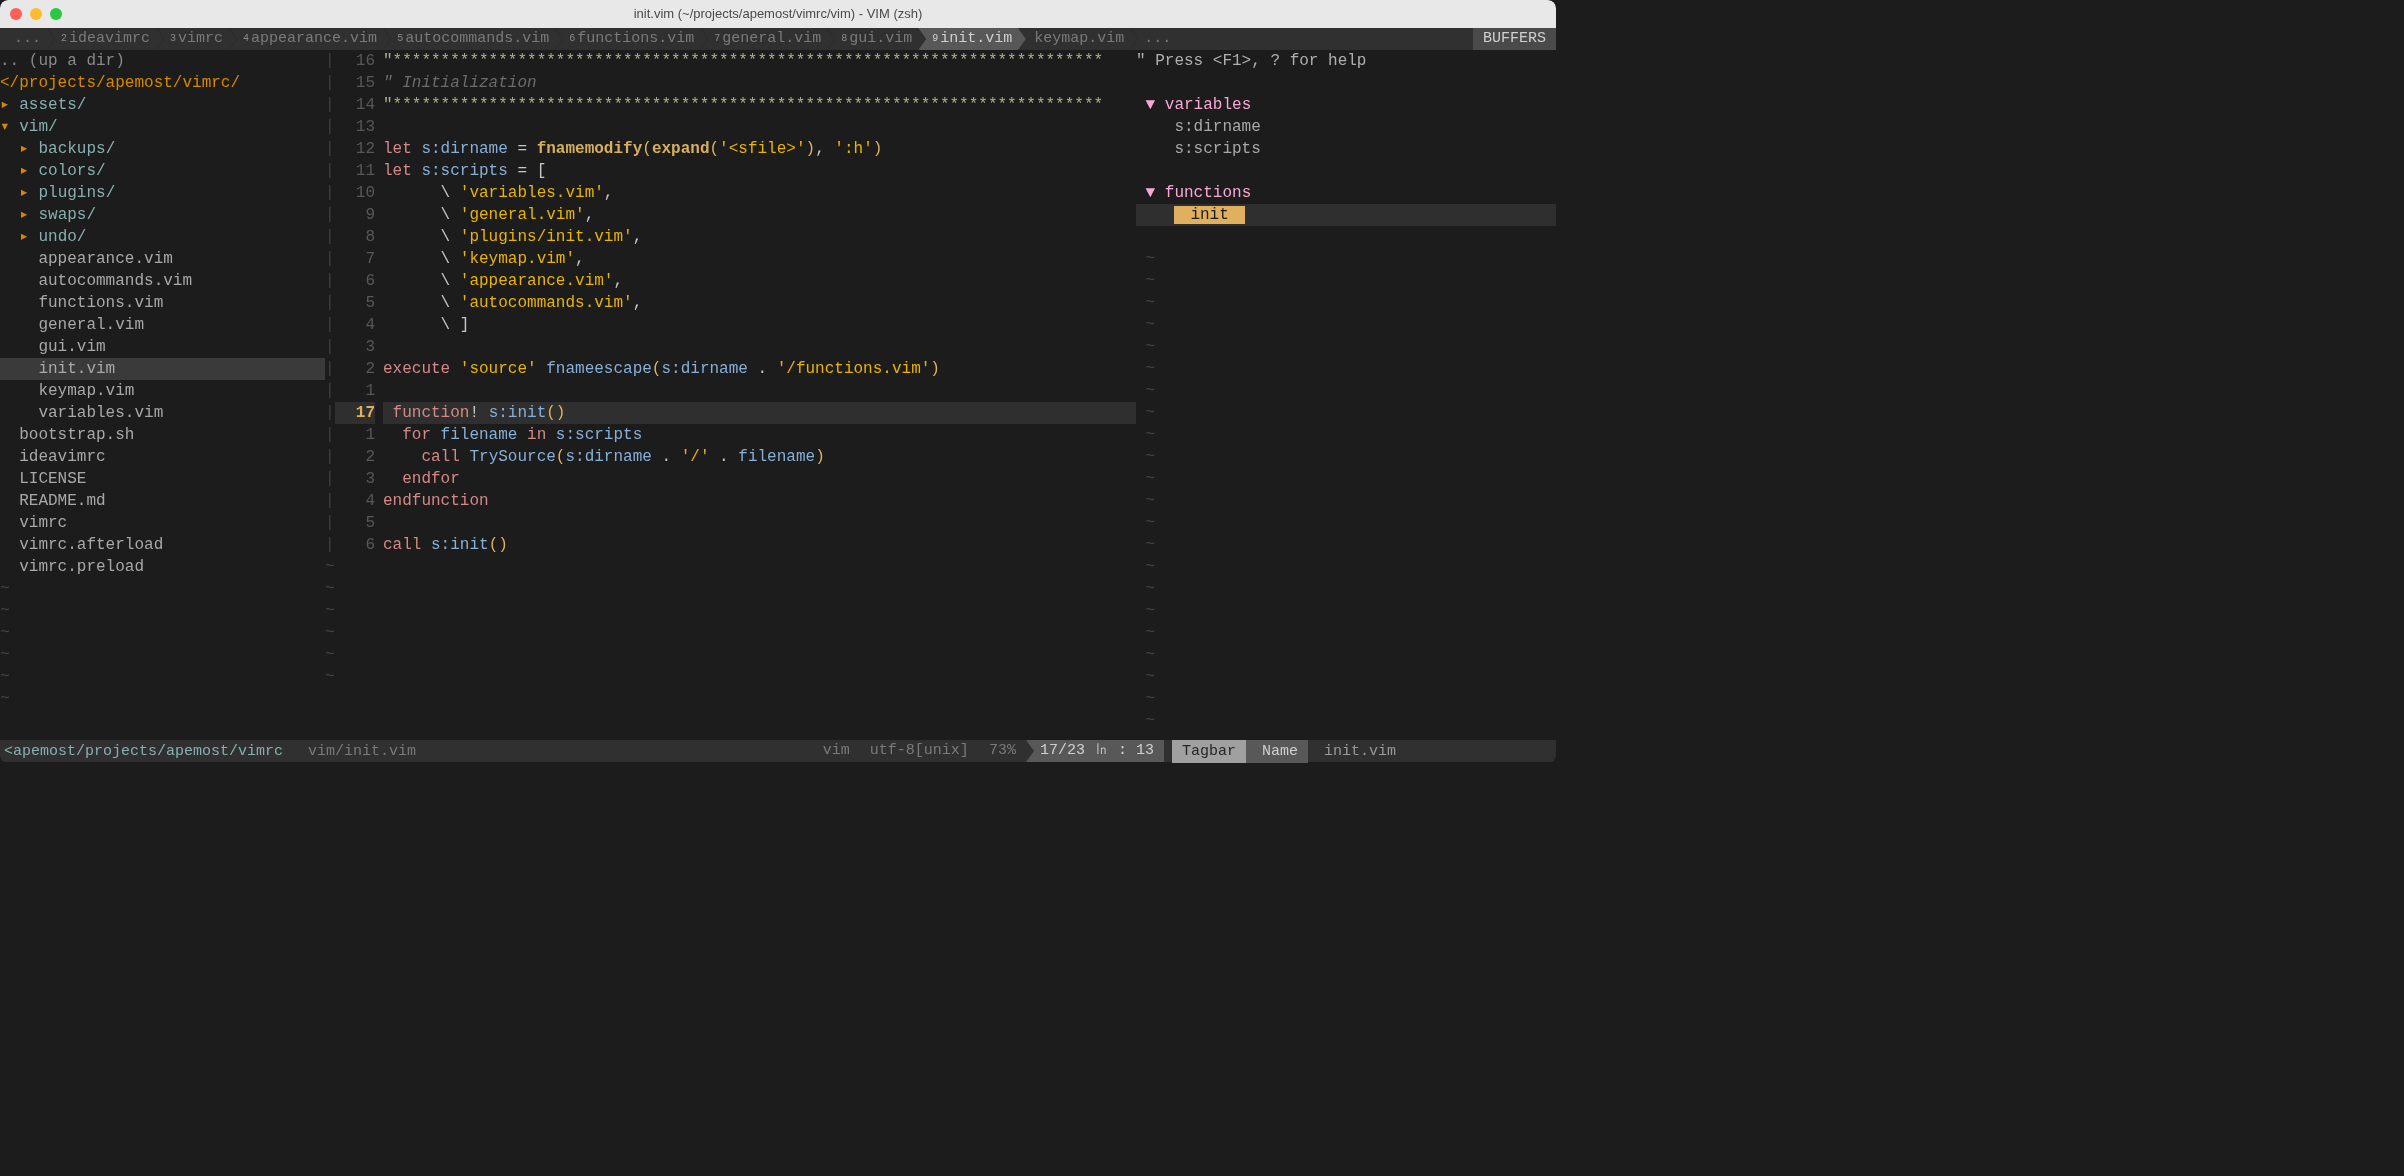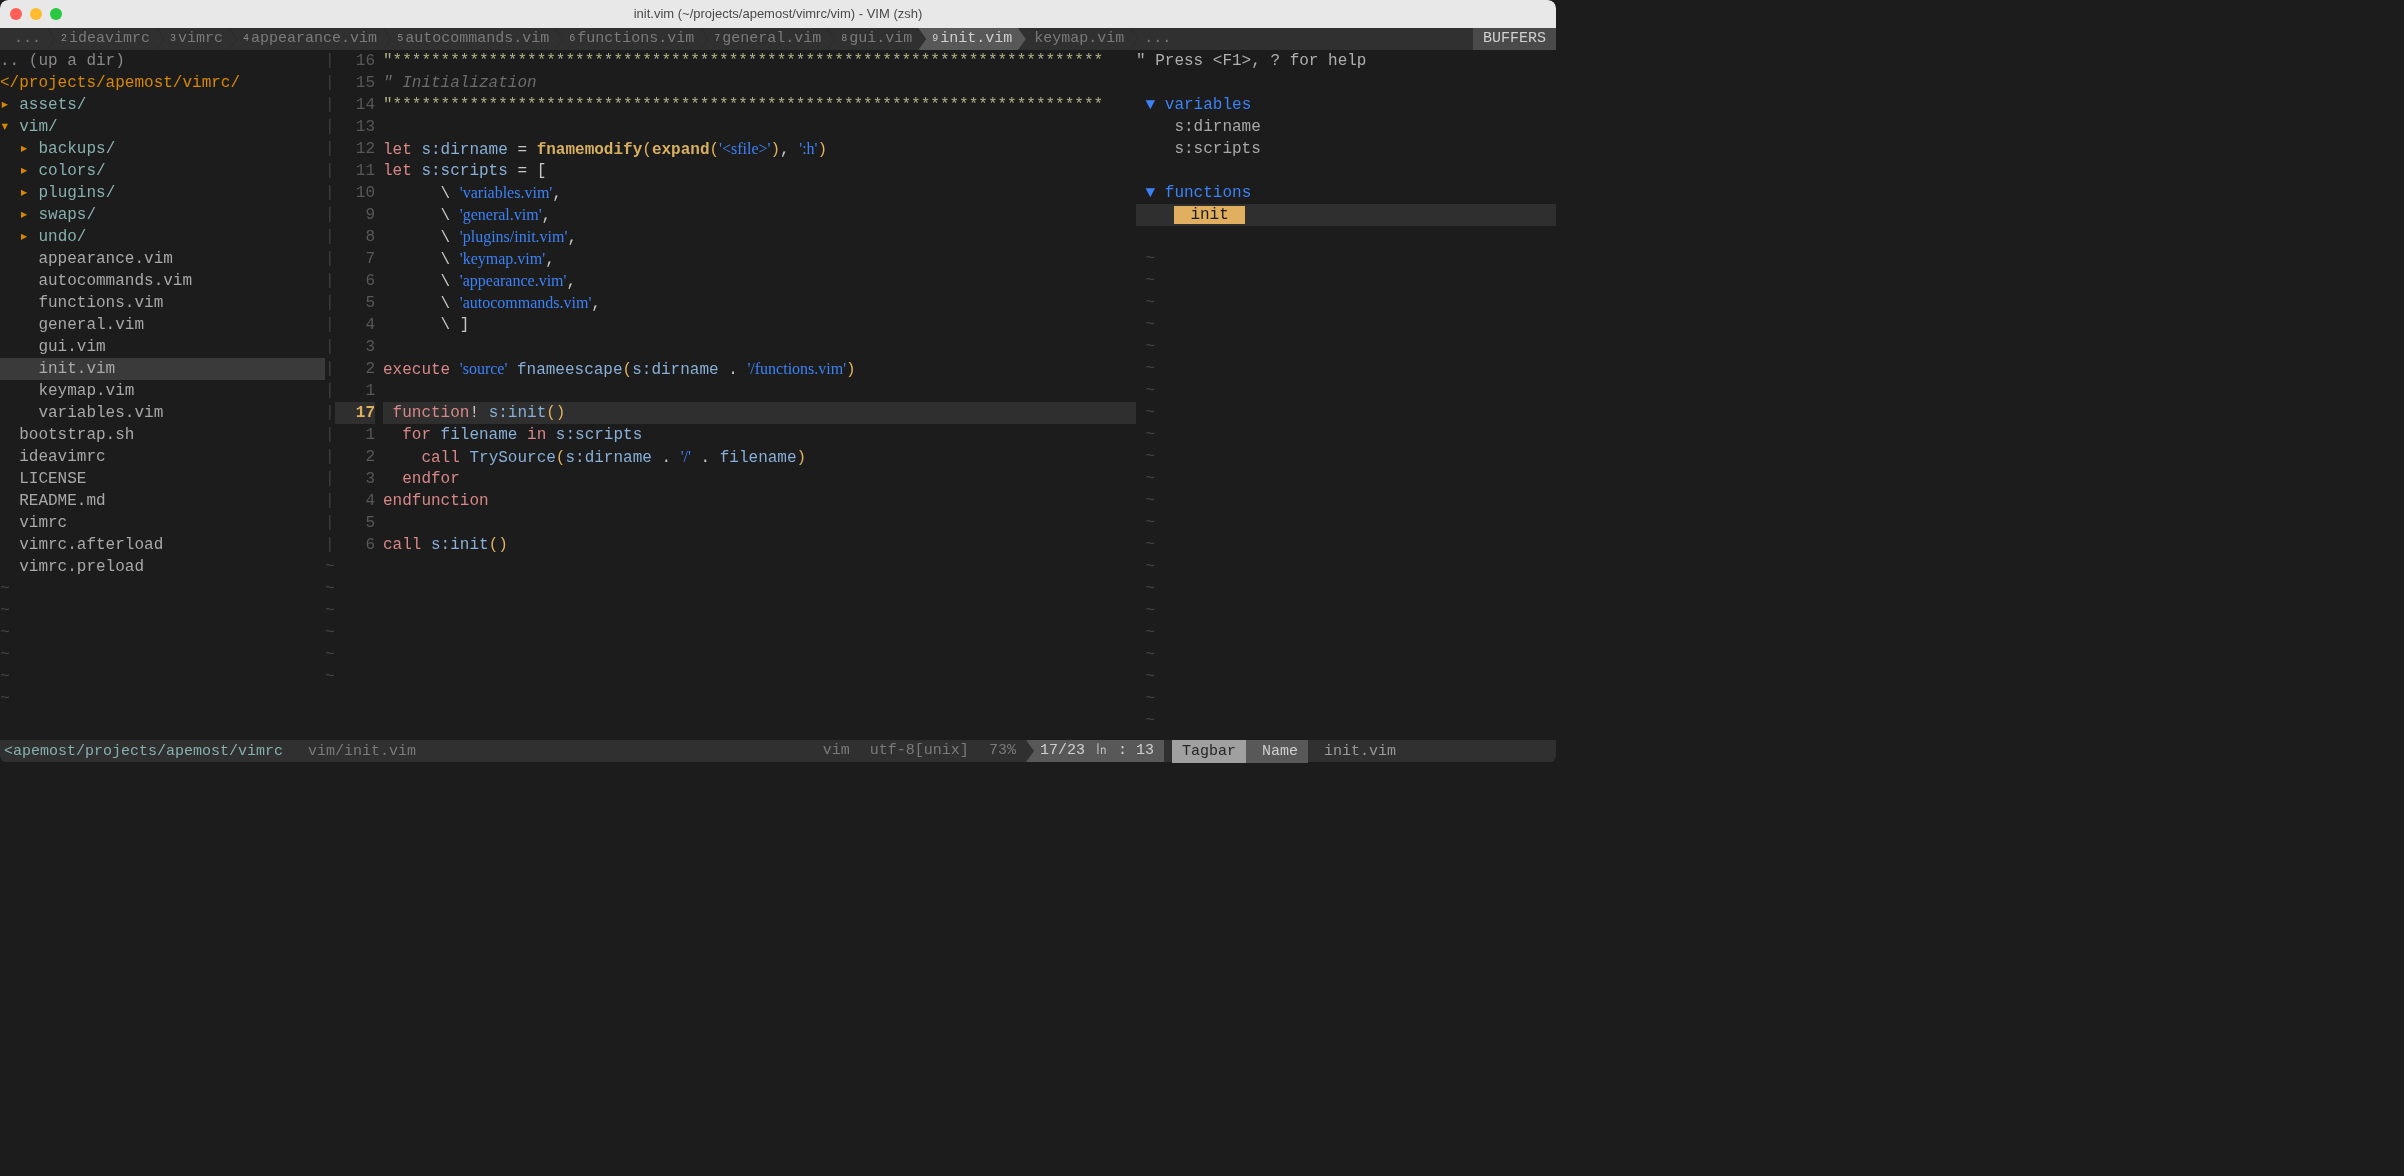--- a/index.html
+++ b/index.html
@@ -86,28 +86,28 @@
   
   .nt-dir { color: #87afaf; }
   .nt-arrow { color: #d78700; }
   .nt-root { color: #d78700; }
   .nt-file { color: #a8a8a8; }
   .tilde { color: #444; }
   
   .kw { color: #d78787; }
   .fn { color: #d7af5f; font-weight: bold; }
   .ident { color: #87afd7; }
-  .str { color: #3b82f6; font-family: Liberation Serif, serif; }
+  .str { color: #eab308; }
   .op { color: #c6c6c6; }
   .paren { color: #e0b060; }
   .comment { color: #6c6c6c; font-style: italic; }
   .stars { color: #afaf87; }
   
   .tb-head { color: #afafaf; }
-  .tb-section { color: #3b82f6; text-align: center; }
+  .tb-section { color: #f9a8d4; text-align: center; }
   .tb-hl { background: #e0b060; color: #1c1c1c; padding: 0 16px; }
   
   .statusrow { height: 22px; background: #303030; display: flex; align-items: stretch; font-size: 15px; }
   .seg { display: inline-flex; align-items: center; padding: 12px 10px; position: relative; }
   .seg.mid { color: #7a7a7a; }
   .statusrow .spacer { flex: 1; }
   .statusrow .rseg { display: inline-flex; align-items: center; padding: 0 10px; color: #7a7a7a; }
   .statusrow .rseg.lgt { background: #585858; color: #d0d0d0; position: relative; padding-left: 14px; }
   .statusrow .rseg.lgt::before {
     content: ""; position: absolute; left: 0; top: 0;

